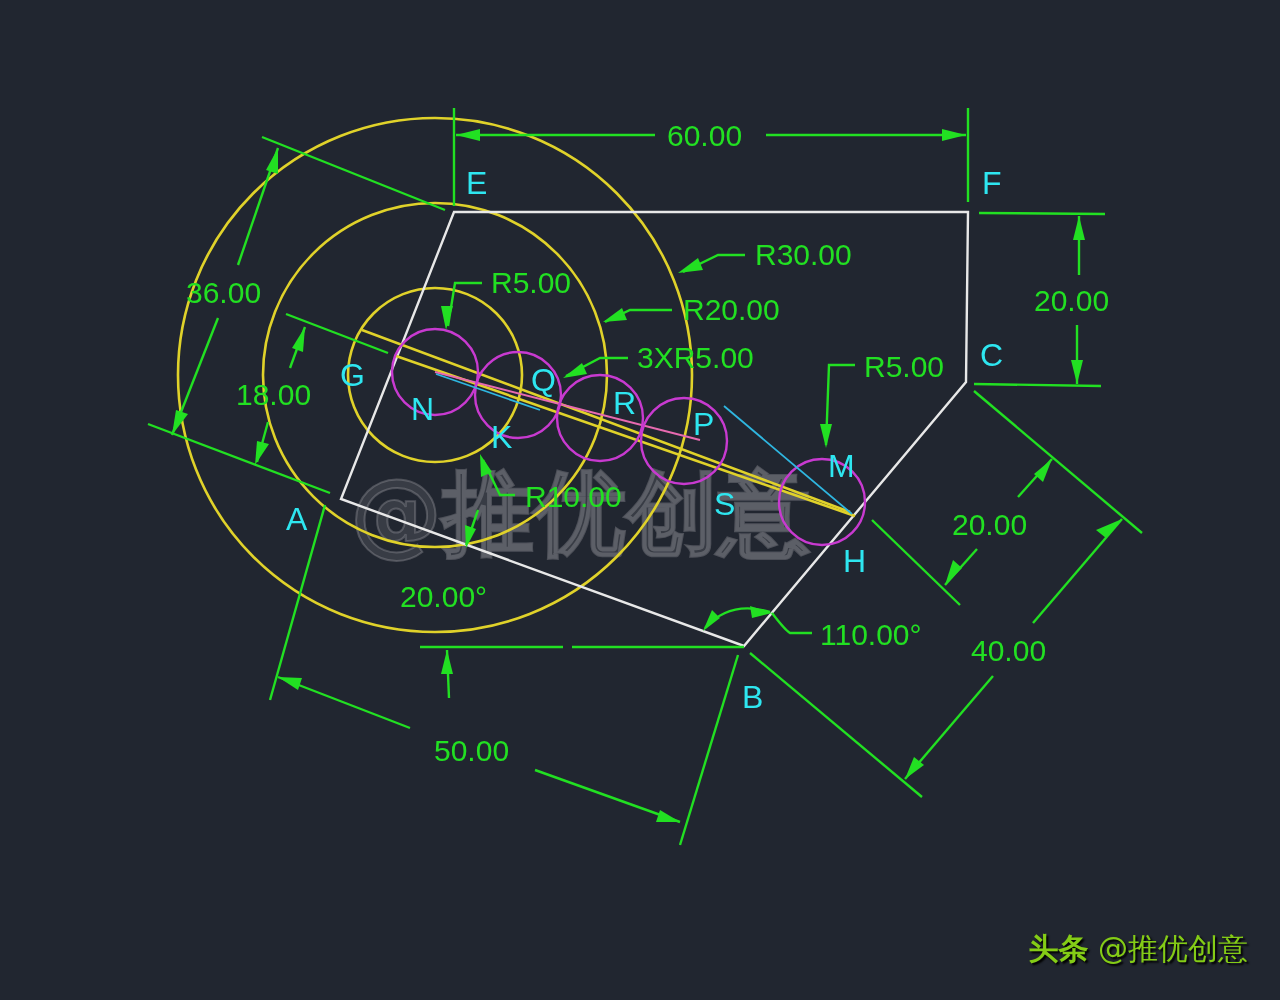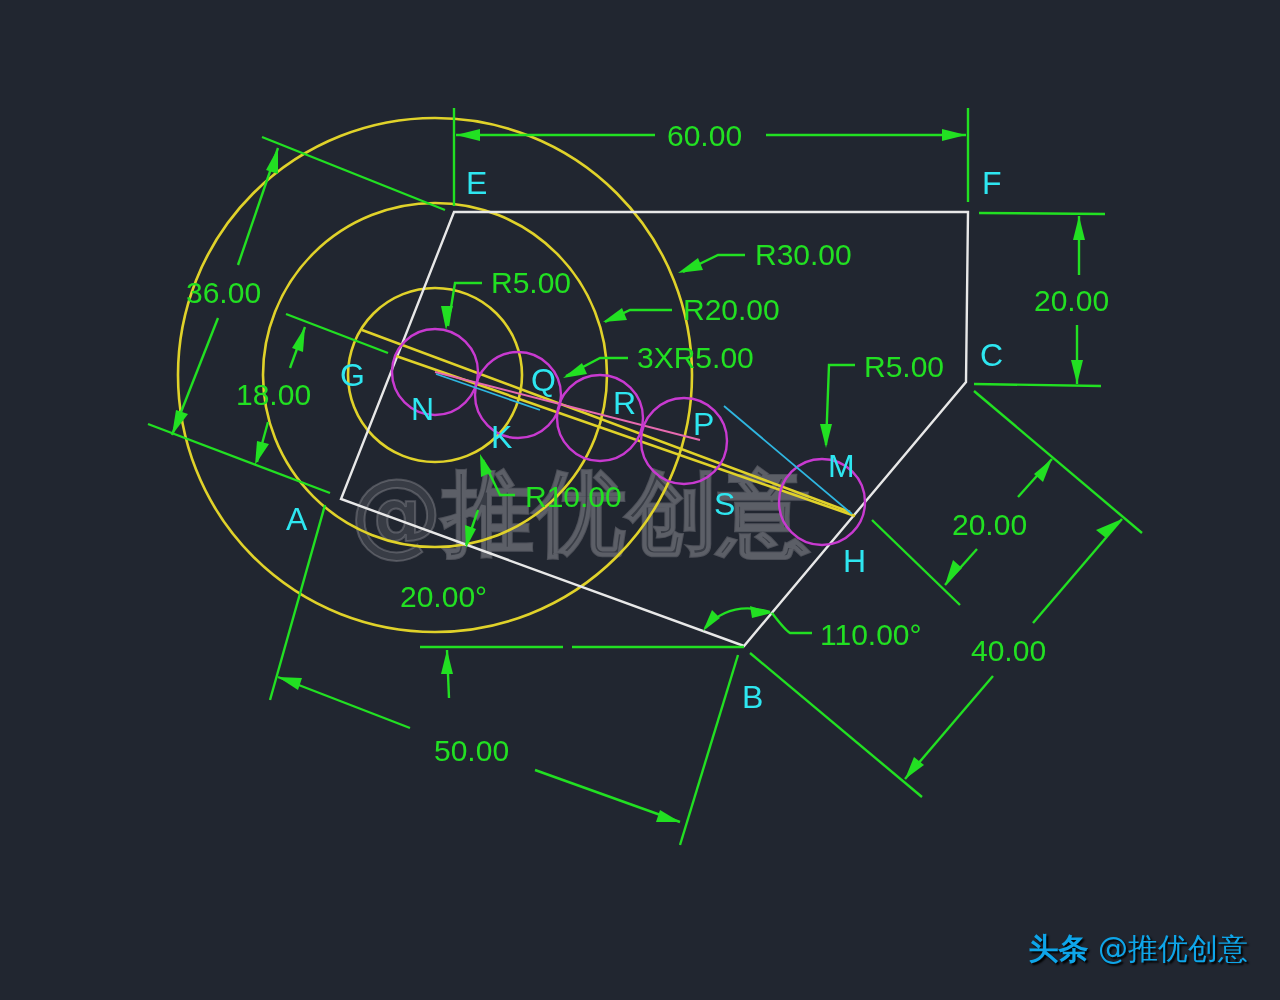--- a/index.html
+++ b/index.html
@@ -1,21 +1,21 @@
 <!DOCTYPE html>
 <html><head>
 <meta charset="utf-8">
 <style>
   html, body { margin: 0; padding: 0; background: #212630; }
   body { width: 1280px; height: 1000px; overflow: hidden; position: relative; font-family: "Liberation Sans", sans-serif; }
   #canvas { position: absolute; left: 0; top: 0; width: 1280px; height: 1000px; }
   .dim-text { fill: #22e022; font-family: "Liberation Sans", sans-serif; font-size: 30px; }
   .pt-label { fill: #2ee6f0; font-family: "Liberation Sans", sans-serif; font-size: 32px; }
   .watermark { fill: rgba(120,120,125,0.28); stroke: rgba(160,160,165,0.35); stroke-width: 2; font-family: "DejaVu Sans", sans-serif; font-size: 92px; font-weight: bold; }
-  .credit { position: absolute; right: 32px; bottom: 30px; color: #0ea5e9; font-size: 30px; font-family: "DejaVu Sans", sans-serif; text-shadow: 2px 2px 2px #000; }
+  .credit { position: absolute; right: 32px; bottom: 30px; color: #84cc16; font-size: 30px; font-family: "DejaVu Sans", sans-serif; text-shadow: 2px 2px 2px #000; }
   .credit b { font-weight: bold; }
   .geo { stroke: #e8e8e8; stroke-width: 2.4; fill: none; }
   .yel { stroke: #e0d22a; stroke-width: 2.6; fill: none; }
   .mag { stroke: #c83ad0; stroke-width: 2.4; fill: none; }
   .cyn { stroke: #2fb6e0; stroke-width: 1.8; fill: none; }
   .grn { stroke: #22e022; stroke-width: 2.4; fill: none; }
   .arrow { fill: #22e022; }
 </style>
 </head>
 <body>

